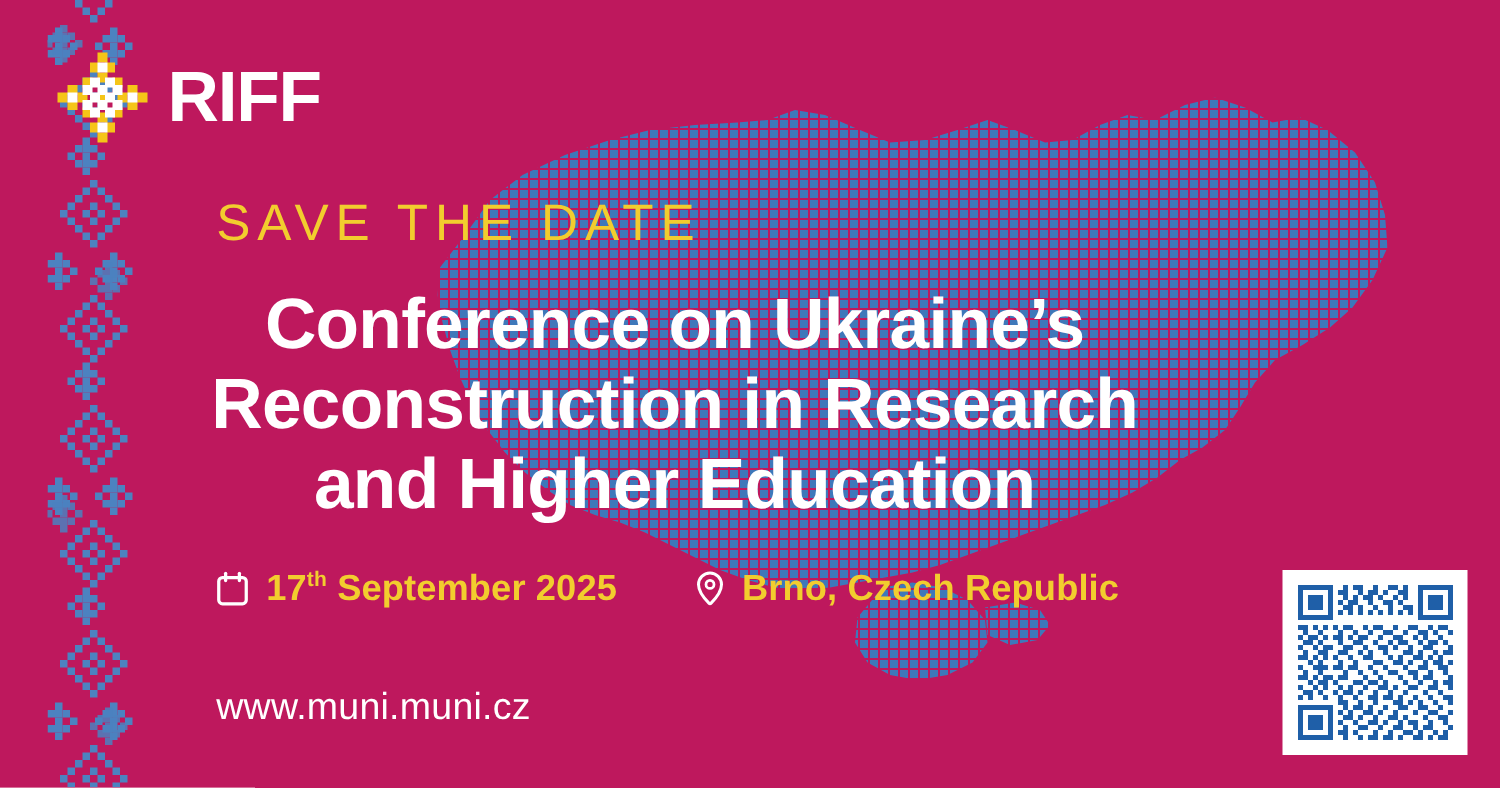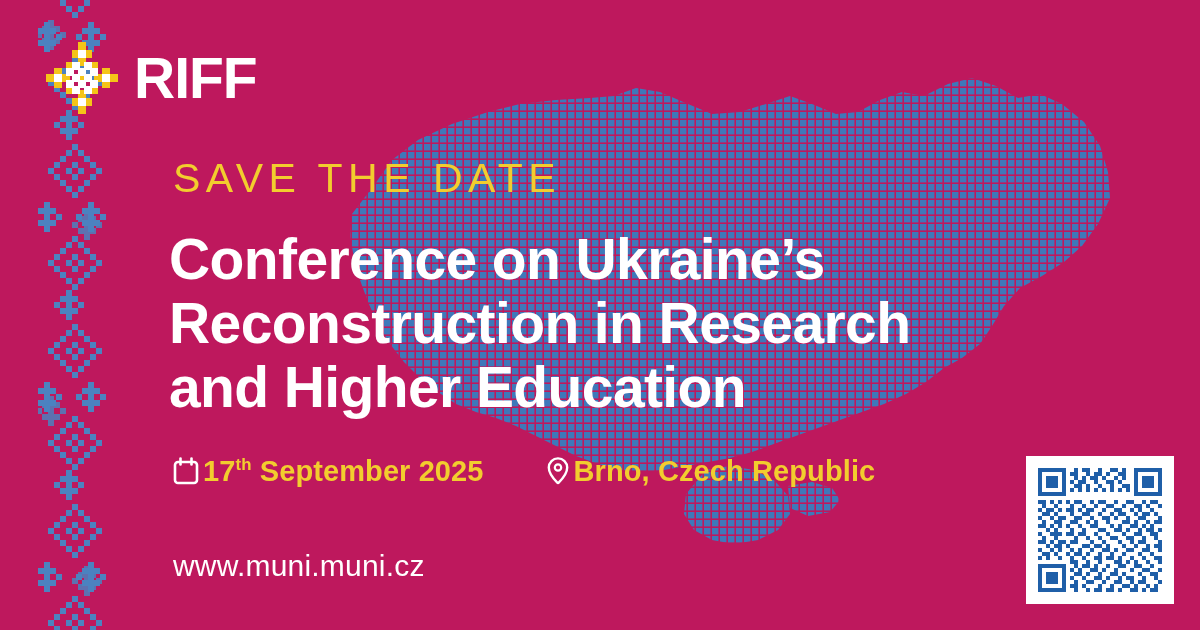--- a/index.html
+++ b/index.html
@@ -71,29 +71,29 @@
 
   #headline {
     position:absolute; top:228px; left:-4px;
     color:#FFFFFF;
     font-size:57px;
     font-weight:bold;
     line-height:1.12;
     letter-spacing:-0.6px;
     white-space:nowrap;
   }
-  #headline .hl-line { display:block; }
+  #headline .hl-line { display:block;text-align:center; }
 
   #meta {
     position:absolute; top:456px; left:0;
     display:flex; align-items:center;
     gap:10px;
     white-space:nowrap;
   }
-  .meta-item { display:flex; align-items:center; gap:4px; }
+  .meta-item { display:flex; align-items:center; gap:14px; }
   .meta-text {
     color:#F2CD2E;
     font-size:29px;
     font-weight:bold;
     line-height:1;
     letter-spacing:0.1px;
   }
   .meta-text sup { font-size:0.58em; vertical-align:super; font-weight:bold; }
   .meta-gap { width:42px; }
   .meta-icon { display:block; }

